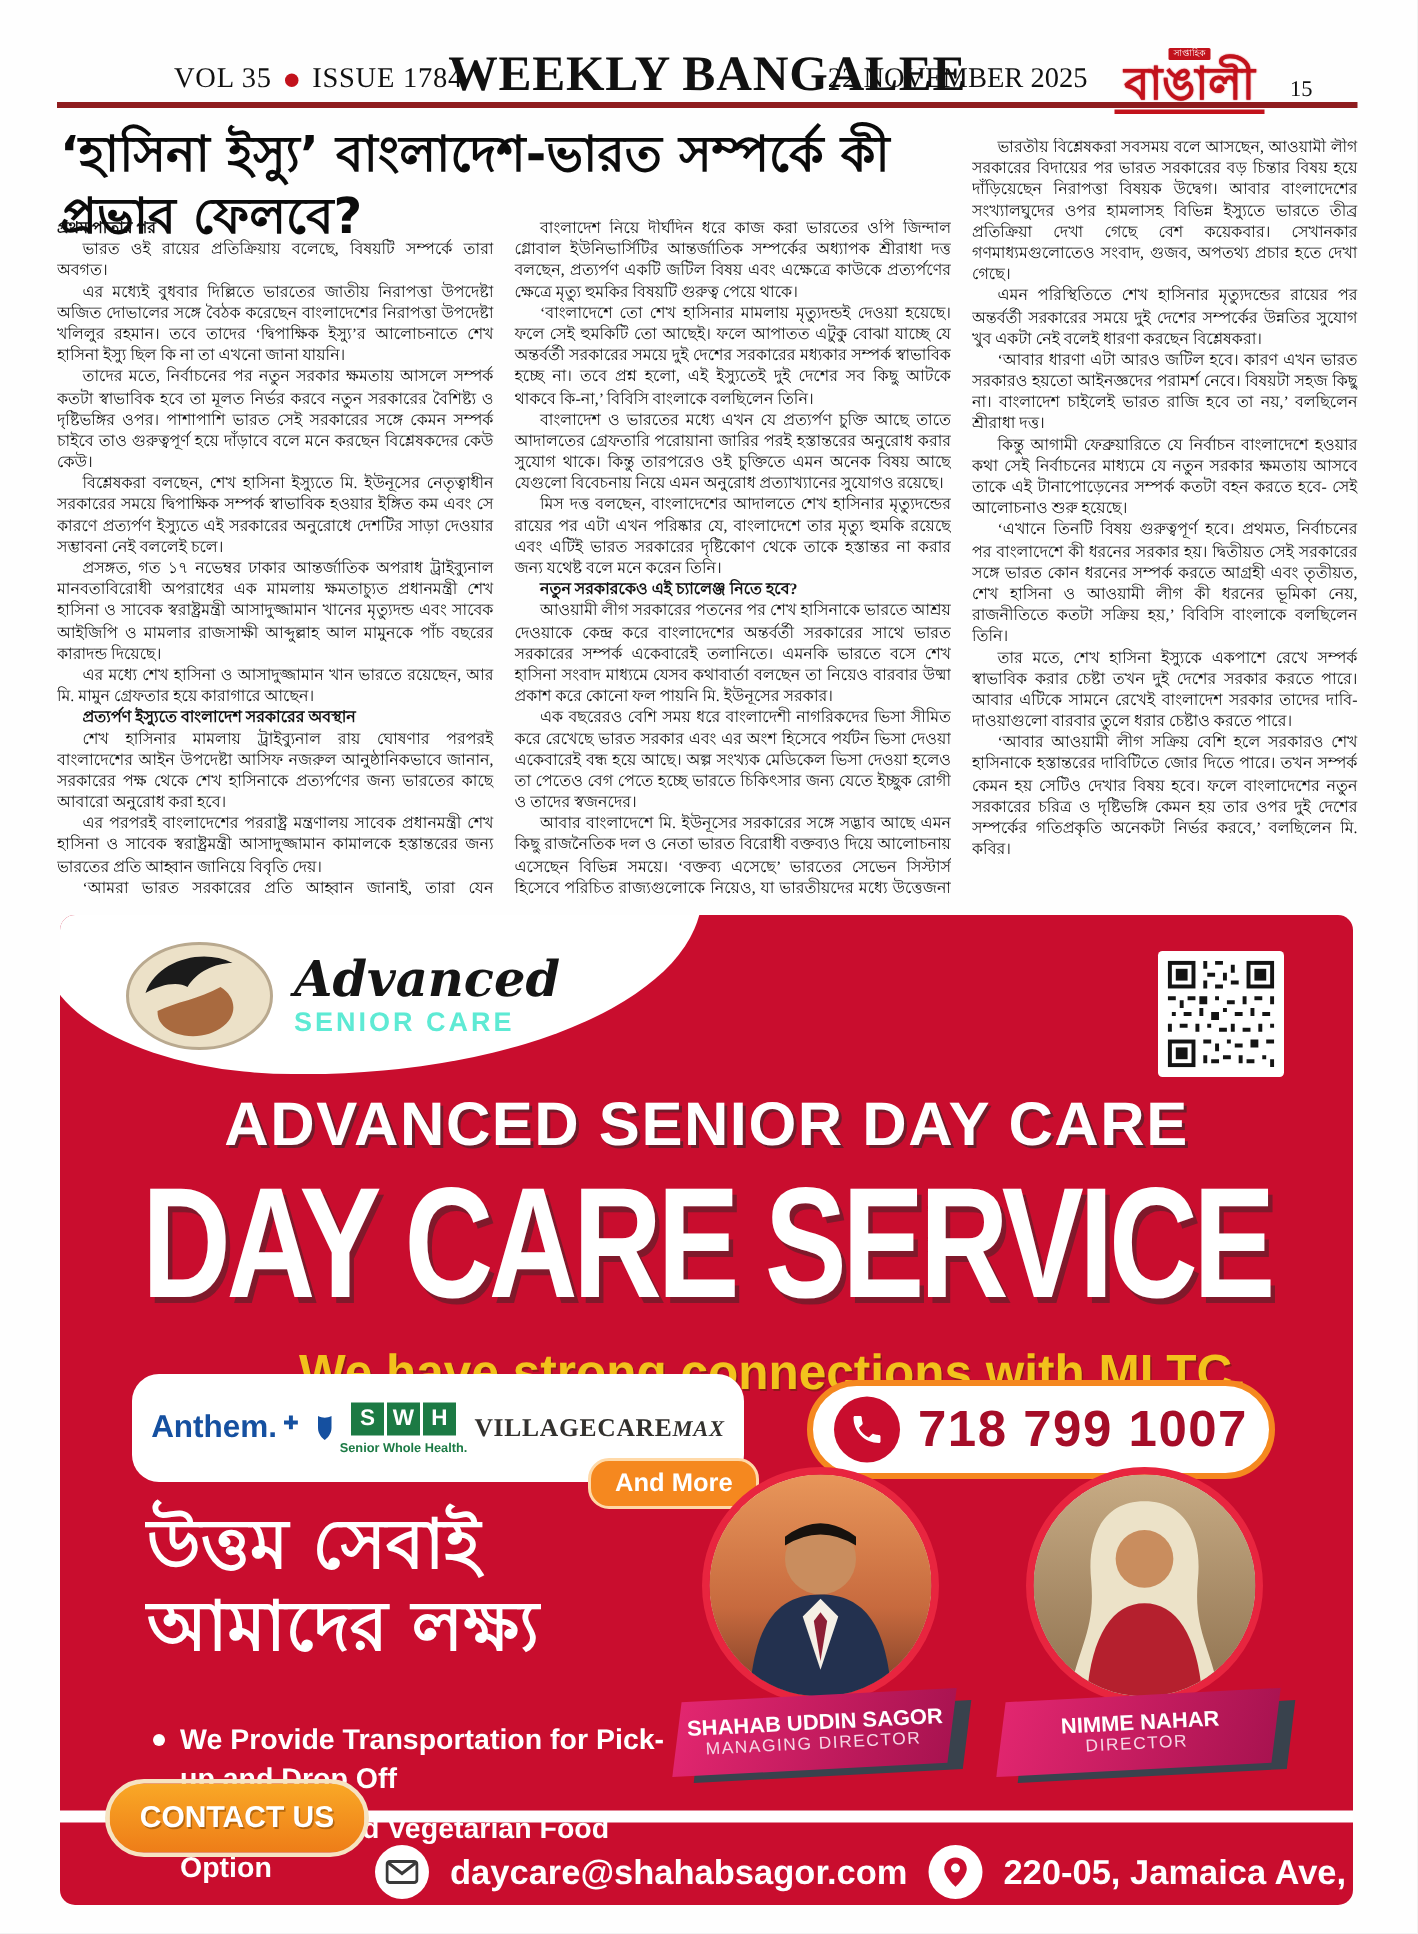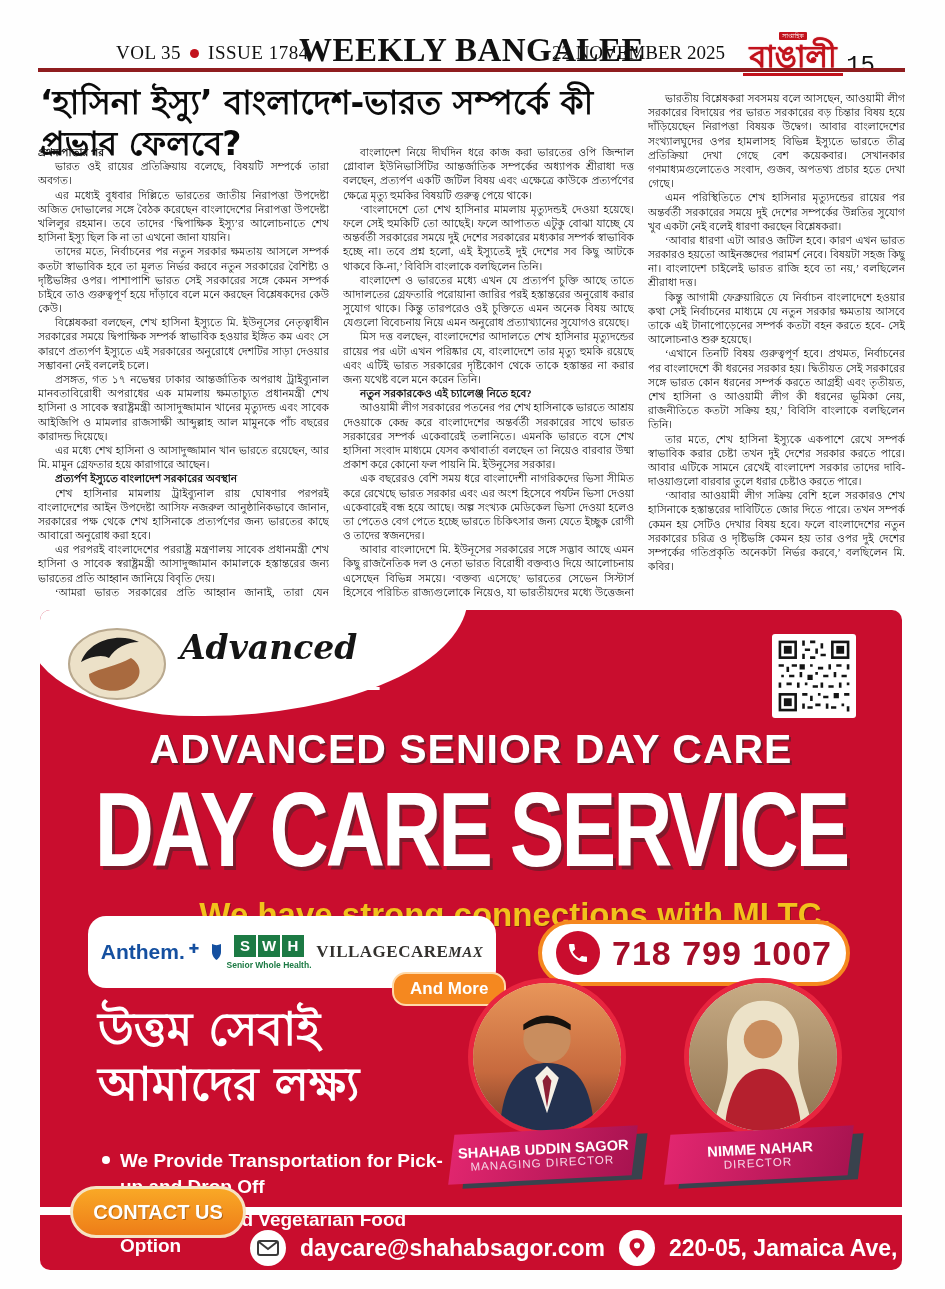--- a/index.html
+++ b/index.html
@@ -9,40 +9,40 @@
   .hdr{position:absolute;left:38px;top:30px;width:867px;height:40px;}
   .hdr-volissue{position:absolute;left:78px;top:12px;font-family:"Liberation Serif",serif;font-size:19px;letter-spacing:.5px;display:flex;align-items:center;gap:9px;}
   .issue-dot{width:9px;height:9px;border-radius:50%;background:#c2121c;display:inline-block;}
   .masthead{position:absolute;left:50%;top:2px;transform:translateX(-50%);font-family:"Liberation Serif",serif;font-weight:bold;font-size:33px;letter-spacing:.5px;white-space:nowrap;}
   .hdr-date{position:absolute;right:180px;top:12px;font-family:"Liberation Serif",serif;font-size:19px;}
   .np-logo{position:absolute;right:62px;top:-6px;width:100px;text-align:center;}
   .np-logo-top{display:inline-block;background:#c2121c;color:#fff;font-size:6px;line-height:8px;padding:0 3px;border-radius:1px;}
   .np-logo-text{font-weight:bold;color:#c2121c;font-size:30px;line-height:30px;font-family:"DejaVu Sans",sans-serif;
                 text-shadow:0 0 1px #c2121c;}
   .np-logo-bar{height:3px;background:#c2121c;margin-top:1px;}
-  .pagenum{position:absolute;right:30px;top:22px;font-family:Liberation Mono, monospace;font-size:24px;}
+  .pagenum{position:absolute;right:30px;top:22px;font-family:Liberation Serif, serif;font-size:15px;}
   .hdr-rule{position:absolute;left:38px;top:68px;width:867px;height:4px;background:#8f1d1f;}
   
   .headline{position:absolute;left:40px;top:82px;width:600px;font-weight:bold;font-size:33px;line-height:1.25;
             font-family:"DejaVu Sans",sans-serif;color:#0b0b0b;}
   .cols-left{position:absolute;left:38px;top:146px;width:596px;height:452px;display:flex;gap:14px;overflow:hidden;}
   .col{width:291px;font-size:10.6px;line-height:1.34;text-align:justify;overflow:hidden;font-family:Liberation Serif, serif;}
   .col3{position:absolute;left:648px;top:92px;width:257px;height:506px;overflow:hidden;}
   .blk{margin:0;text-align:justify;}
   .blk-para{text-indent:17px;}
   .blk-subhead{font-weight:bold;text-indent:17px;}
   .blk-lead{font-weight:bold;}
   
   .ad{position:absolute;left:40px;top:610px;width:862px;height:660px;background:#c90d2e;border-radius:10px;overflow:hidden;}
   .ad-blob{position:absolute;left:-12px;top:-14px;width:440px;height:120px;background:#fff;
            border-radius:0 0 60% 38% / 0 0 100% 70%;}
-  .brand{position:absolute;left:26px;top:18px;display:flex;align-items:center;gap:12px;}
+  .brand{position:absolute;left:42px;top:18px;display:flex;align-items:center;gap:12px;}
   .brand-oval{width:102px;height:72px;}
   .brand-script{font-family:"DejaVu Serif",serif;font-style:italic;font-weight:bold;font-size:33px;color:#151515;line-height:1;}
-  .brand-caps{font-size:26px;font-weight:bold;color:#ffffff;letter-spacing:2px;margin-top:2px;}
+  .brand-caps{font-size:18px;font-weight:bold;color:#5eead4;letter-spacing:2px;margin-top:2px;}
   .qr{position:absolute;right:46px;top:24px;width:76px;height:76px;background:#fff;padding:4px;border-radius:3px;}
   .ad-h1{position:absolute;left:0;top:116px;width:100%;text-align:center;color:#fff;font-weight:bold;font-size:41px;letter-spacing:1px;
          text-shadow:2px 2px 0 rgba(40,40,40,.55);white-space:nowrap;}
   .ad-h2{position:absolute;left:0;top:160px;width:100%;text-align:center;color:#fff;font-weight:bold;font-size:82px;letter-spacing:-3px;
          transform:scaleY(1.28);transform-origin:top;text-shadow:3px 3px 0 rgba(40,40,40,.45);white-space:nowrap;}
   .ad-tagline{position:absolute;left:0;top:286px;width:100%;text-align:center;color:#f2c21c;font-weight:bold;font-size:33px;
               text-shadow:1px 1px 0 rgba(60,40,0,.4);white-space:nowrap;margin-left:44px;}
   .partners{position:absolute;left:48px;top:306px;width:408px;height:72px;background:#fff;border-radius:18px;
             display:flex;align-items:center;justify-content:space-evenly;padding:0 8px;box-sizing:border-box;}
   .anthem{display:flex;align-items:center;gap:3px;color:#1550a0;font-weight:bold;font-size:21px;}

